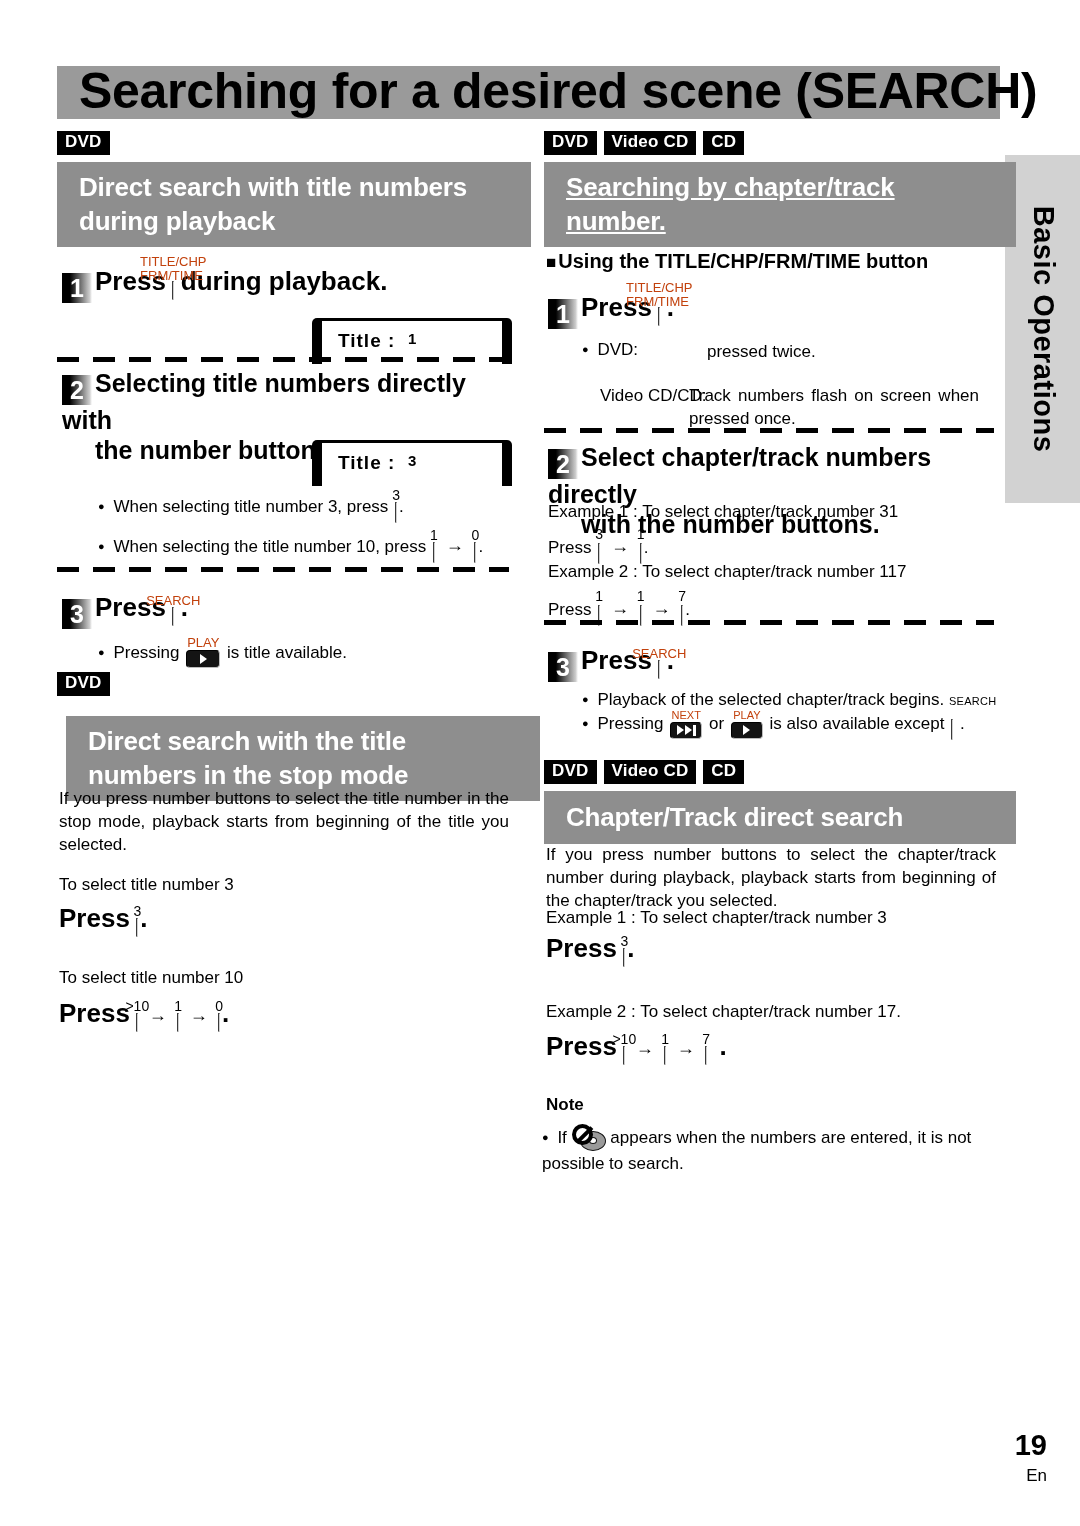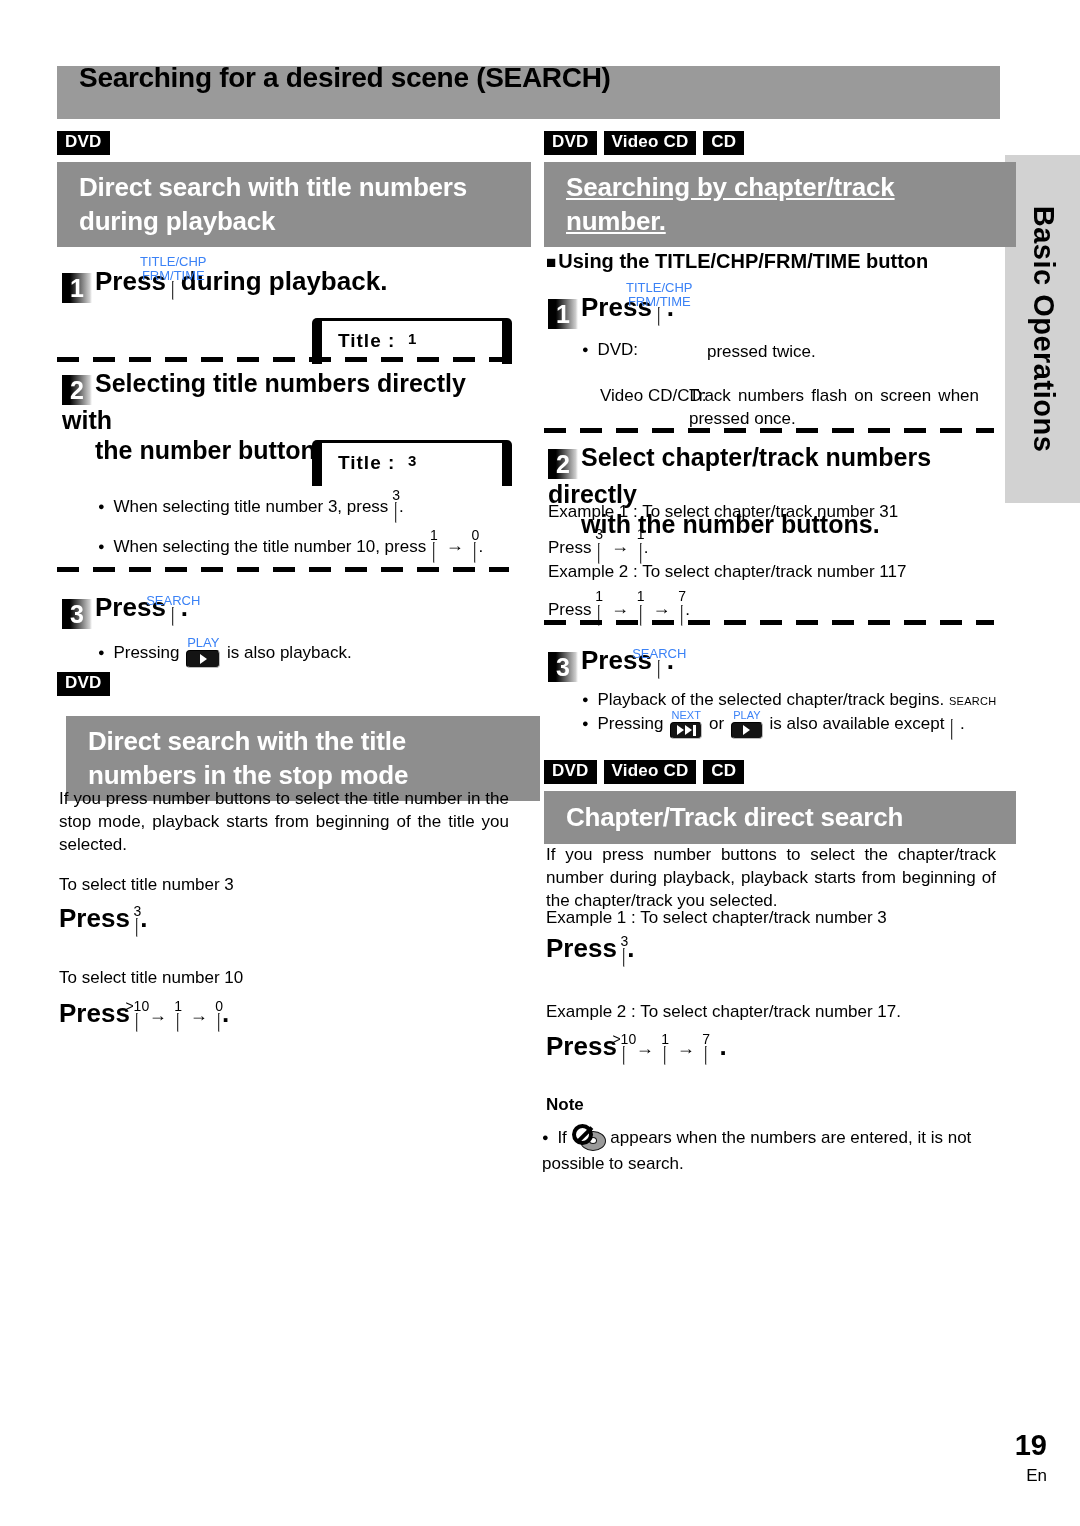--- a/index.html
+++ b/index.html
@@ -10,21 +10,21 @@
   }
   .page{position:absolute;inset:0;}
 
   
   .title-bar{
     position:absolute;left:57px;top:66px;width:943px;height:53px;
     background:#9a9a9a;
   }
   .title-bar .t{
     position:absolute;left:22px;top:-4px;
-    font-size:28px;font-weight:bold;letter-spacing:-0.3px;
+    font-size:50px;font-weight:bold;letter-spacing:-0.3px;
     white-space:nowrap;color:#000;
   }
 
   
   .badges{position:absolute;display:flex;gap:7px;}
   .badge{
     background:#000;color:#fff;font-weight:bold;font-size:17px;
     padding:1px 8px 3px 8px;line-height:20px;letter-spacing:0.2px;
   }
 
@@ -56,21 +56,21 @@
   }
 
   
   .btn{
     display:inline-block;position:relative;vertical-align:-6px;
     margin:0 2px;
   }
   .btn .cap{
     position:absolute;left:50%;transform:translateX(-50%);
     bottom:100%;white-space:nowrap;font-size:13px;line-height:14px;
-    font-weight:normal;text-align:center;color:#3b82f6;margin-top:20px;
+    font-weight:normal;text-align:left;color:#c2410c;margin-top:20px;
   }
   .btn .cap.two{line-height:13.5px;}
   .btn .key{
     width:40px;height:22px;border-radius:4px;
     background:#8c8c8c;border:1.6px solid #3a3a3a;
     border-right-color:#cfcfcf;border-bottom-color:#cfcfcf;
     box-sizing:border-box;
   }
   .btn .key .num{
     position:absolute;left:50%;transform:translateX(-50%);
@@ -250,21 +250,21 @@
   </div>
 
   <div class="abs nowrap dotb" style="left:98px;top:643px;">
     <span>Pressing</span>
     <span class="btn dark small">
       <span class="cap">PLAY</span>
       <span class="key">
           <span class="tri sm"></span>
         </span>
     </span>
-    <span>is also playback.</span>
+    <span>is title available.</span>
   </div>
 
   <div class="badges" style="left:57px;top:672px;">
     <div class="badge">DVD</div>
   </div>
 
   <div class="sec-head" style="left:57px;top:716px;width:452px;margin-left:9px;">
     <div>Direct search with the title</div>
     <div>numbers in the stop mode</div>
   </div>

